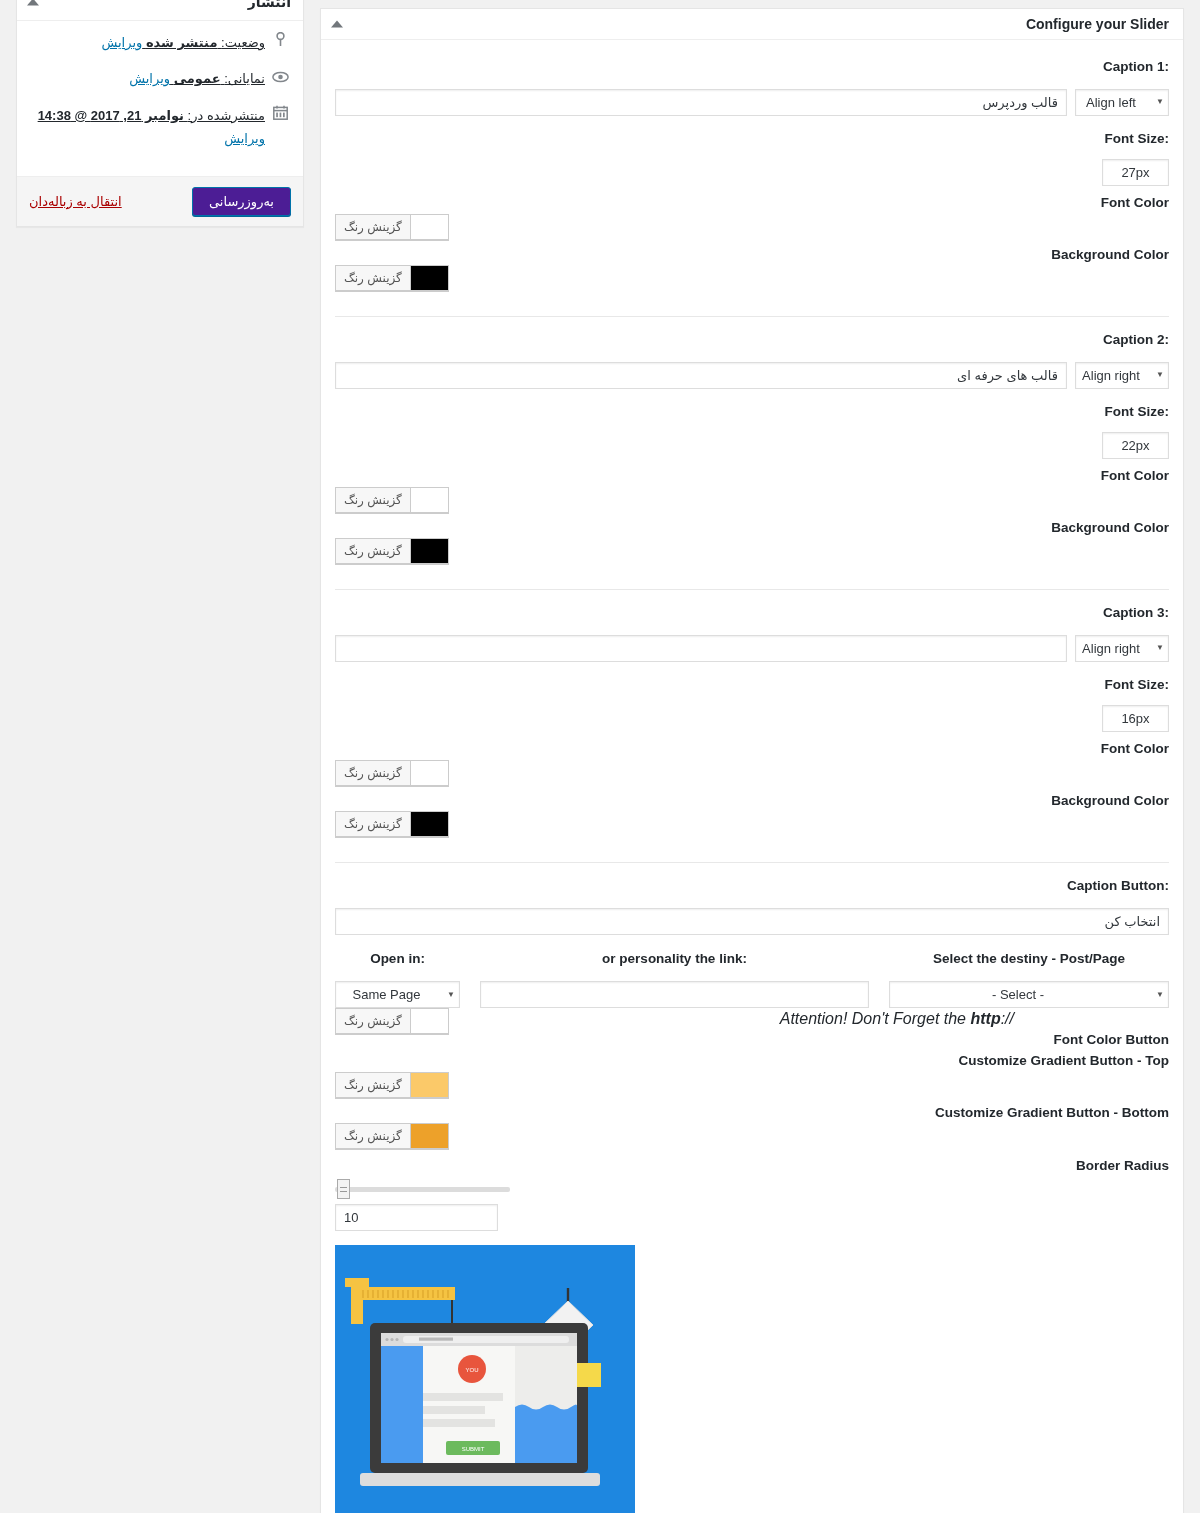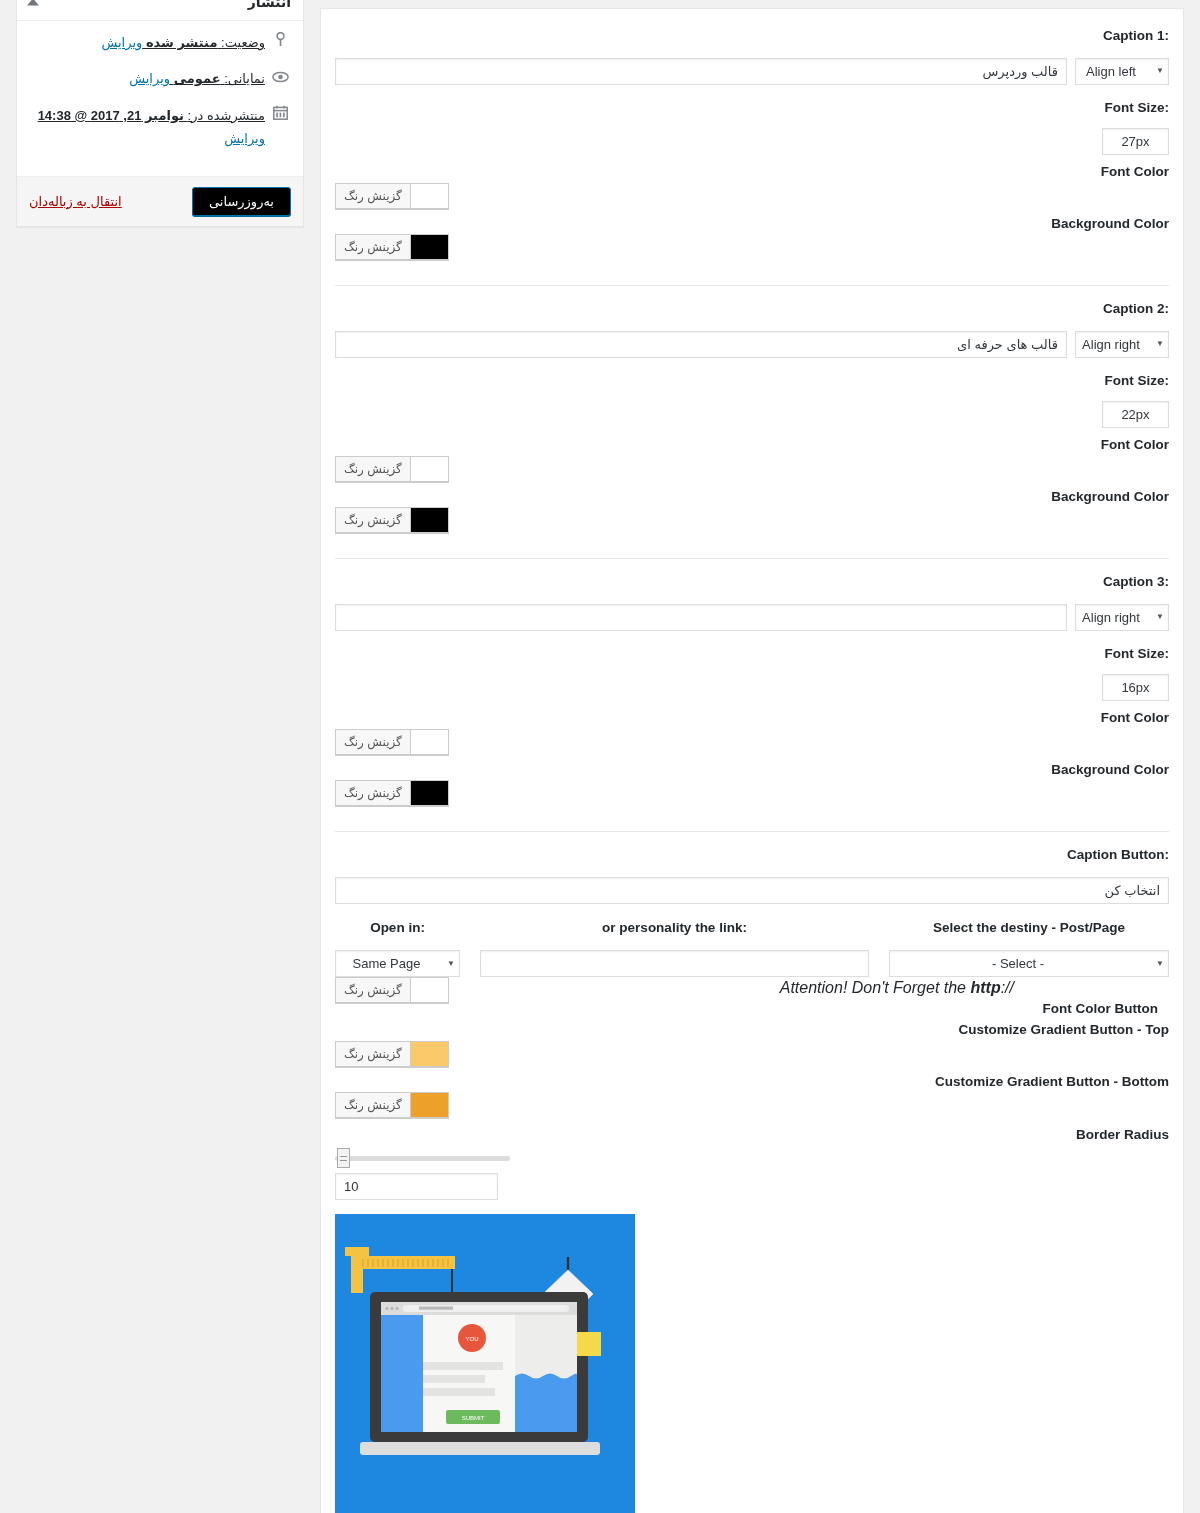--- a/index.html
+++ b/index.html
@@ -89,21 +89,21 @@
     align-items: center;
     justify-content: space-between;
     min-height: 23px;
   }
   .trash-link {
     color: #a00;
     text-decoration: underline;
     font-size: 13px;
   }
   .btn-primary {
-    background: #000000;
+    background: #4c1d95;
     border: 1px solid #0073aa;
     color: #fff;
     border-radius: 3px;
     padding: 6px 16px;
     font-size: 13px;
     font-weight: normal;
     cursor: pointer;
     box-shadow: 0 1px 0 #006799;
     font-family: inherit;
   }
@@ -330,20 +330,24 @@
       </div>
 
     </div>
     <div class="pb-foot">
       <button class="btn-primary">به‌روزرسانی</button>
       <a class="trash-link" href="#">انتقال به زباله‌دان</a>
     </div>
   </div>
 
   <div class="main-box">
+    <div class="mb-head">
+      <span class="mb-head-title">Configure your Slider</span>
+      <span class="toggle-arrow"></span>
+    </div>
     <div class="mb-body">
 
       <div class="section">
         <div class="lbl" style="padding:20px 0 0 0;">:Caption 1</div>
         <div style="display:flex;gap:8px;align-items:center;margin-top:15px;">
           <div class="sel" style="width:94px;">
             <span class="caret">▼</span>
             <span class="sel-val">Align left</span>
           </div>
           <input class="txt-input" style="flex: 1 1 auto;" type="text" value="قالب وردپرس">
@@ -459,21 +463,21 @@
         <div style="position:relative;height:46px;">
           <div class="muted-note" style="position:absolute;right:155px;top:2px;">
             <span>//:Attention! Don't Forget the </span><b>http</b>
           </div>
           <div style="position:absolute;left:0;top:0;">
             <span class="colorctl">
               <span class="pick-btn">گزینش رنگ</span>
               <span class="swatch" style="background:#ffffff"></span>
             </span>
           </div>
-          <div class="lbl" style="position:absolute;right:11px;left:0;top:25px;">Font Color Button</div>
+          <div class="lbl" style="position:absolute;right:0;left:0;top:25px;">Font Color Button</div>
         </div>
 
         <div class="lbl" style="padding:0 0 0 0;">Customize Gradient Button - Top</div>
         <div style="text-align:left;margin-top:4px;">
           <span class="colorctl">
             <span class="pick-btn">گزینش رنگ</span>
             <span class="swatch" style="background:#fbc969"></span>
           </span>
         </div>
 

